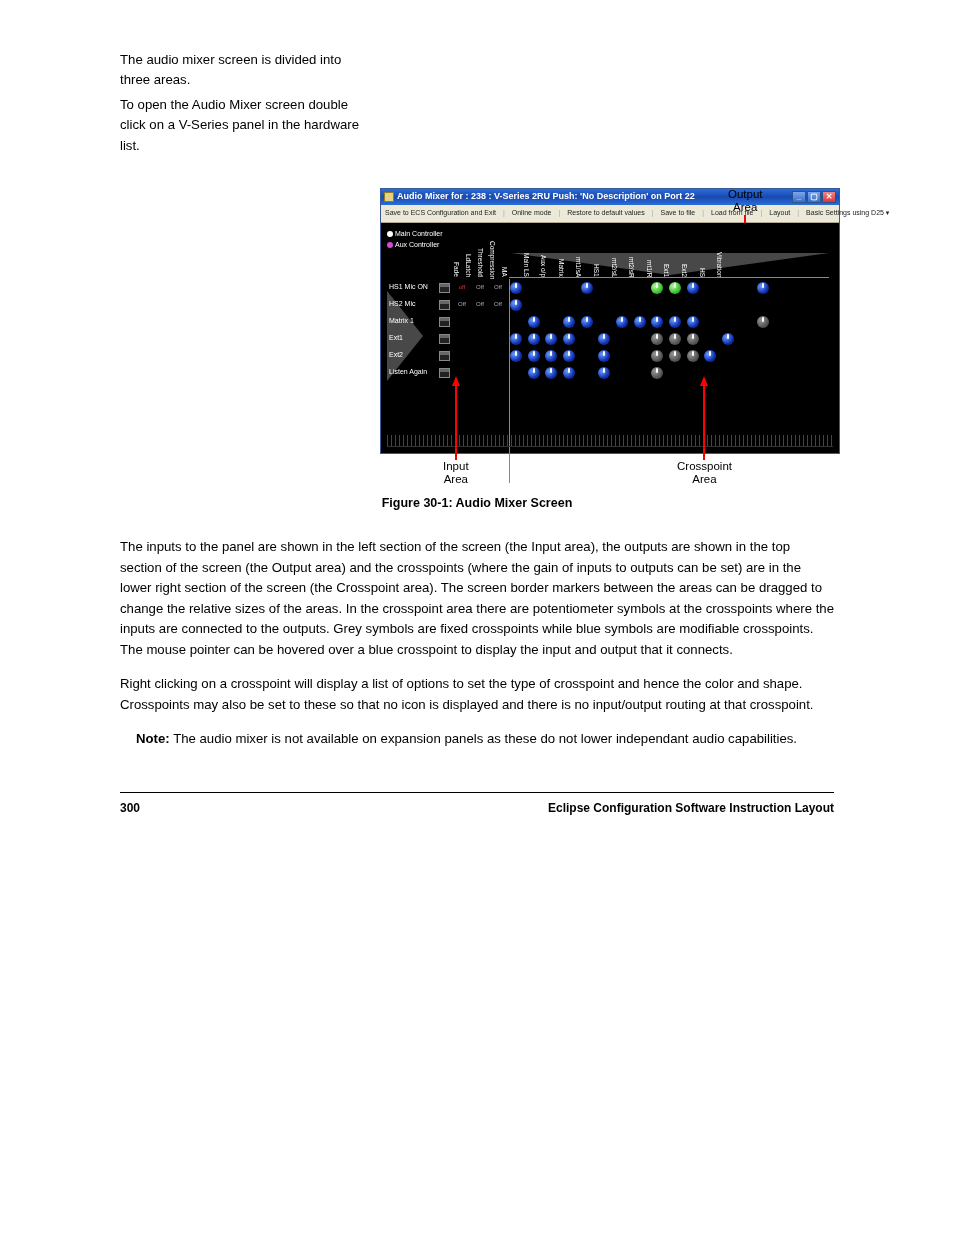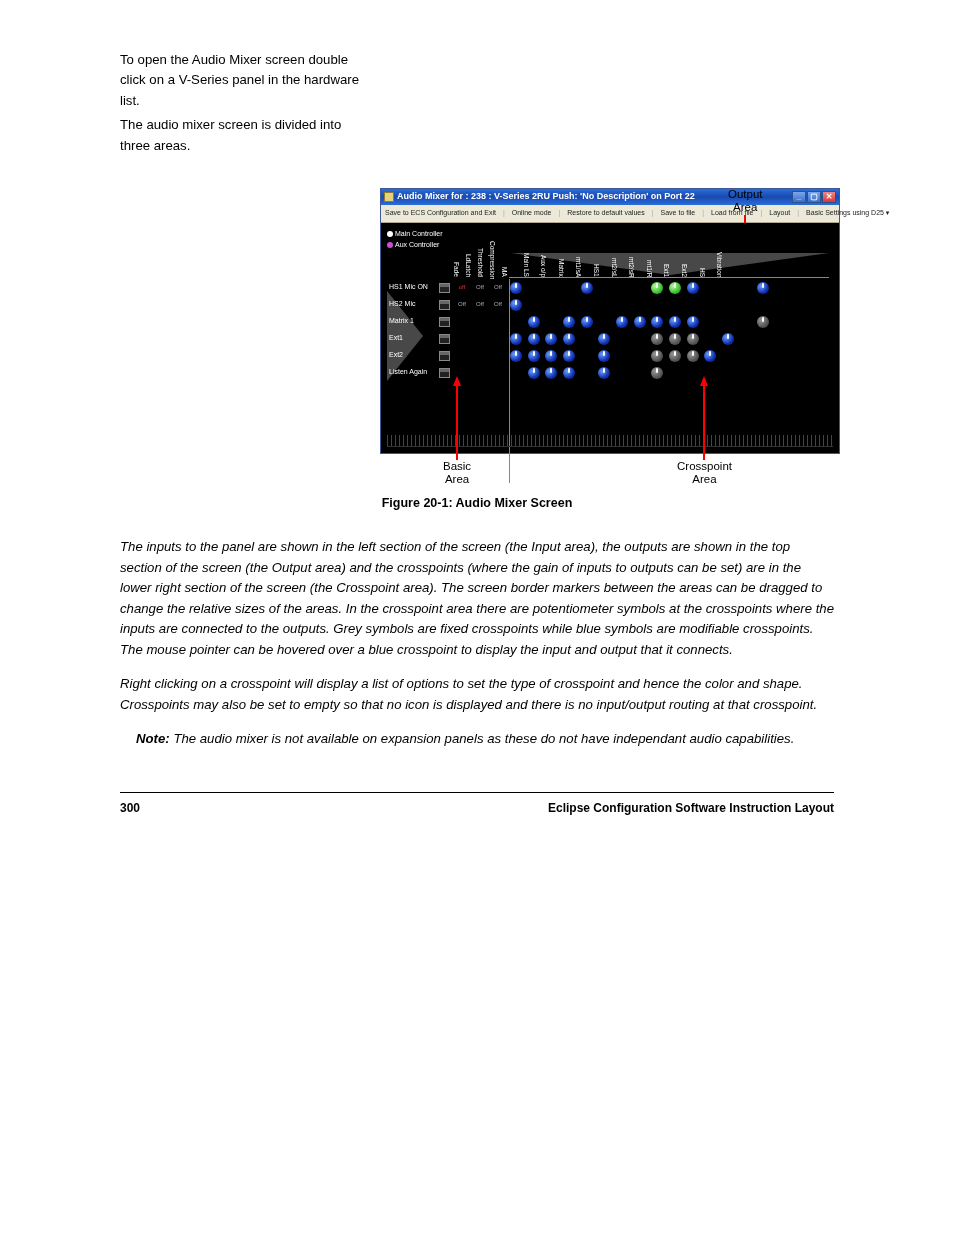--- a/index.html
+++ b/index.html
@@ -46,33 +46,33 @@
   .cpgrid .crow { height: 17px; display: flex; align-items: center; }
   .cpgrid .cp { width: 17.7px; display: flex; justify-content: center; }
   .knob { width: 12px; height: 12px; border-radius: 50%; background: radial-gradient(circle at 35% 35%, #6aa0ff, #1030b0 60%, #081860); position: relative; }
   .knob::after { content:""; position:absolute; left:5px; top:1px; width:2px; height:5px; background:#fff; border-radius:1px; }
   .knob.dim { background: radial-gradient(circle at 35% 35%, #999, #555 60%, #333); }
   .knob.green { background: radial-gradient(circle at 35% 35%, #b8f8a0, #3cc030 60%, #107010); }
   .ruler { position: absolute; left: 6px; right: 6px; bottom: 6px; height: 12px; background: repeating-linear-gradient(90deg,#444 0,#444 1px,transparent 1px,transparent 4px); border-bottom: 1px solid #333; }
   .input-fader-cols { position: absolute; top: 12px; left: 64px; font-size: 6.5px; color:#fff; display:flex; gap:2px; }
   .input-fader-cols .fc { width: 10px; writing-mode: vertical-rl; height:36px; text-align:right; }
   .fig-caption { text-align: center; font-weight: bold; font-size: 12.5px; margin: 40px 0 18px 0; }
-  .body-text { margin-top: 24px; font-style: italic; }
+  .body-text { margin-top: 24px; }
   .body-text p { margin-bottom: 14px; }
   .body-text strong { font-weight: bold; padding-left: 16px; }
   .footer-rule { border-top: 1px solid #000; margin-top: 42px; padding-top: 6px; display: flex; justify-content: space-between; font-size: 12px; font-weight: bold; }
   .topline { border-left: 1px solid #888; height: 204px; position:absolute; left: 122px; top: 50px; }
   .crossline { border-top: 1px solid #888; width: 320px; position:absolute; left: 122px; top: 48px; }
 </style>
 </head>
 <body>
 
 <div class="intro-text">
+  <p>The audio mixer screen is divided into three areas.</p>
   <p>To open the Audio Mixer screen double click on a V-Series panel in the hardware list.</p>
-  <p>The audio mixer screen is divided into three areas.</p>
 </div>
 
 <div class="figure-area">
   <div class="annot annot-out">
     <span style="white-space:pre-line;">Output
 Area</span>
     <div class="arrow-down-wrap">
         <div class="arrow-line-v" style="height:24px;"></div>
         <div class="arrow-down"></div>
       </div>
@@ -371,37 +371,37 @@
       </div>
       <div class="ruler"></div>
     </div>
   </div>
 
   <div class="annot annot-in">
     <div class="arrow-up-wrap">
         <div class="arrow-up"></div>
         <div class="arrow-line-v" style="height:74px;"></div>
       </div>
-    <span style="white-space:pre-line;">Basic
+    <span style="white-space:pre-line;">Input
 Area</span>
   </div>
   <div class="annot annot-cross">
     <div class="arrow-up-wrap">
         <div class="arrow-up"></div>
         <div class="arrow-line-v" style="height:74px;"></div>
       </div>
     <span style="white-space:pre-line;margin-top:48px;">Crosspoint
 Area</span>
   </div>
 </div>
 
-<p class="fig-caption">Figure 20-1: Audio Mixer Screen</p>
+<p class="fig-caption">Figure 30-1: Audio Mixer Screen</p>
 
 <div class="body-text">
   <p>The inputs to the panel are shown in the left section of the screen (the Input area), the outputs are shown in the top section of the screen (the Output area) and the crosspoints (where the gain of inputs to outputs can be set) are in the lower right section of the screen (the Crosspoint area). The screen border markers between the areas can be dragged to change the relative sizes of the areas. In the crosspoint area there are potentiometer symbols at the crosspoints where the inputs are connected to the outputs. Grey symbols are fixed crosspoints while blue symbols are modifiable crosspoints. The mouse pointer can be hovered over a blue crosspoint to display the input and output that it connects.</p>
-  <p>Right clicking on a crosspoint will display a list of options to set the type of crosspoint and hence the color and shape. Crosspoints may also be set to empty so that no icon is displayed and there is no input/output routing at that crosspoint.</p>
-  <p><strong>Note:</strong> <span>The audio mixer is not available on expansion panels as these do not have independant audio capabilities.</span></p>
+  <p>Right clicking on a crosspoint will display a list of options to set the type of crosspoint and hence the color and shape. Crosspoints may also be set to these so that no icon is displayed and there is no input/output routing at that crosspoint.</p>
+  <p><strong>Note:</strong> <span>The audio mixer is not available on expansion panels as these do not lower independant audio capabilities.</span></p>
 </div>
 
 <div class="footer-rule">
   <span>300</span>
   <span>Eclipse Configuration Software Instruction Layout</span>
 </div>
 
 </body></html>

